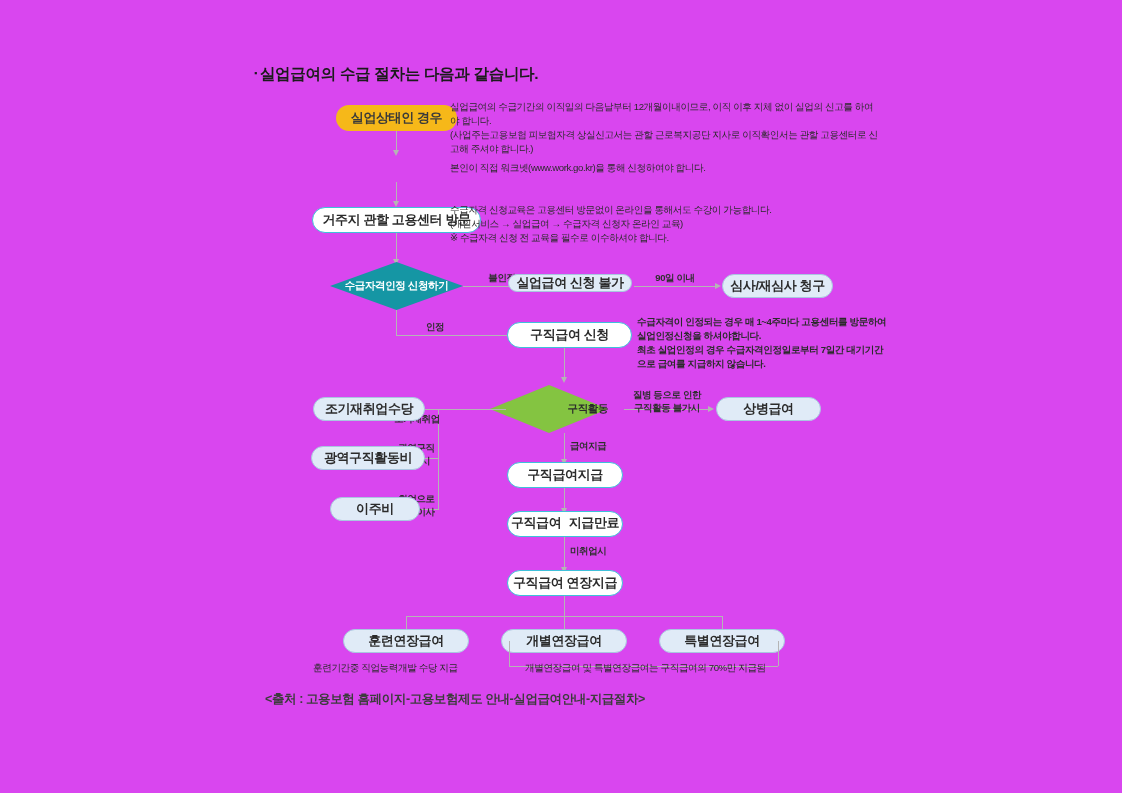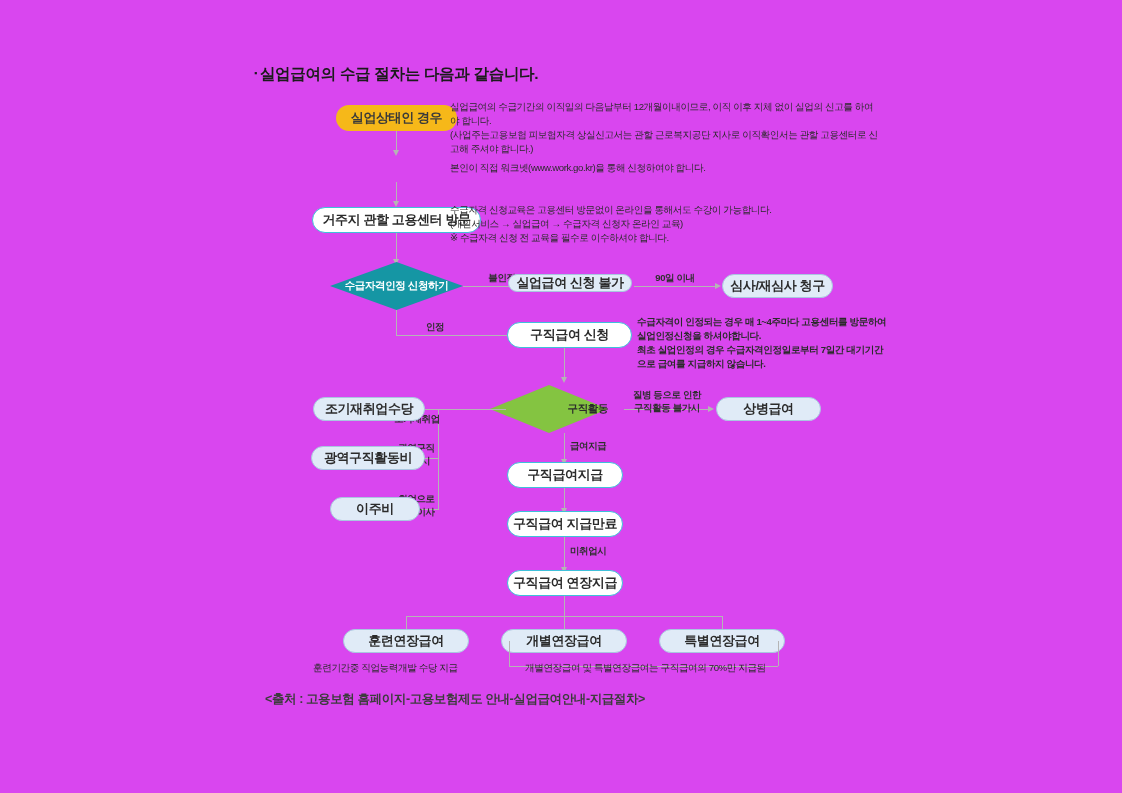--- a/index.html
+++ b/index.html
@@ -264,21 +264,21 @@
 
   <div class="line line-v" style="left:564px; top:433px; height:27px;"></div>
   <div class="arrow-head arrow-down" style="left:560.5px; top:459px;"></div>
   <div class="edge-label" style="left:570px; top:440px; width:60px; text-align:left;">급여지급</div>
 
   <div class="node node-white" style="left:507px; top:462px; width:116px; height:26px;">구직급여지급</div>
 
   <div class="line line-v" style="left:564px; top:488px; height:21px;"></div>
   <div class="arrow-head arrow-down" style="left:560.5px; top:508px;"></div>
 
-  <div class="node node-white" style="left:507px; top:511px; width:116px; height:26px;">구직급여 지급만료</div>
+  <div class="node node-white" style="left:507px; top:511px; width:116px; height:26px;font-family:Liberation Mono, monospace;">구직급여 지급만료</div>
 
   <div class="line line-v" style="left:564px; top:537px; height:31px;"></div>
   <div class="arrow-head arrow-down" style="left:560.5px; top:567px;"></div>
   <div class="edge-label" style="left:570px; top:545px; width:60px; text-align:left;">미취업시</div>
 
   <div class="node node-white" style="left:507px; top:570px; width:116px; height:26px;">구직급여 연장지급</div>
 
   <div class="line line-v" style="left:564px; top:596px; height:20px;"></div>
   <div class="line line-h" style="left:406px; top:616px; width:316px;"></div>
   <div class="line line-v" style="left:406px; top:616px; height:18px;"></div>

